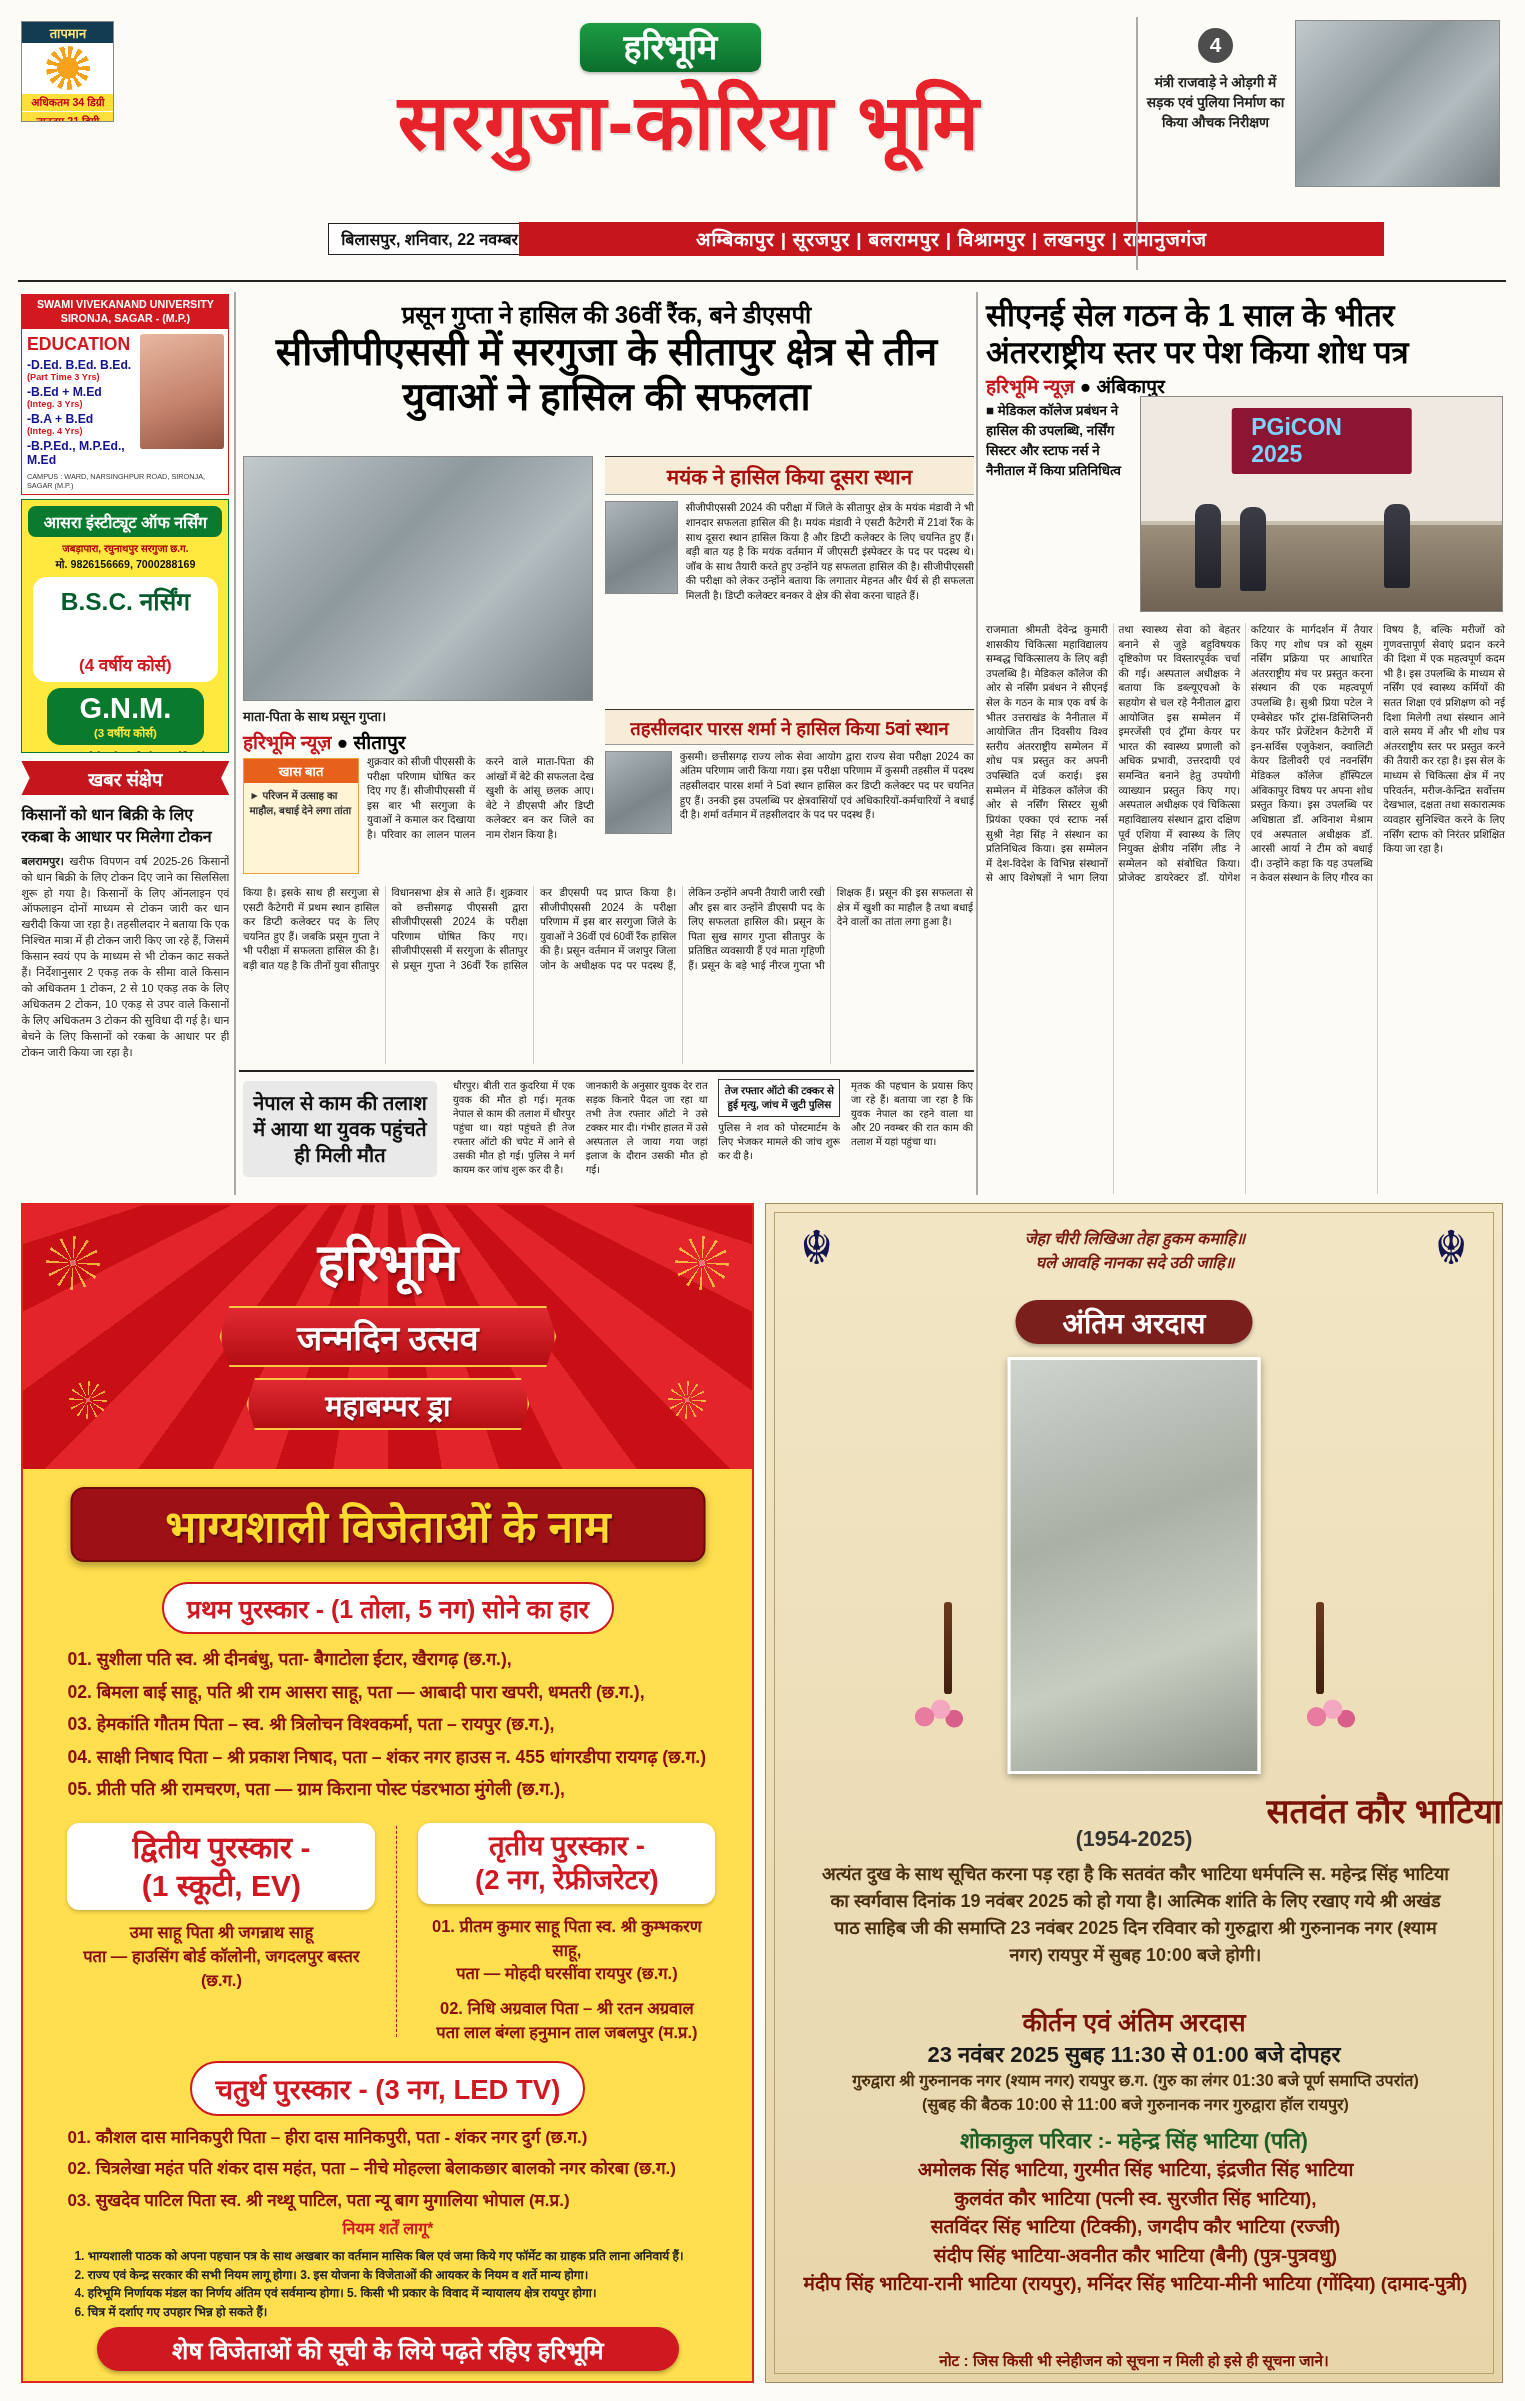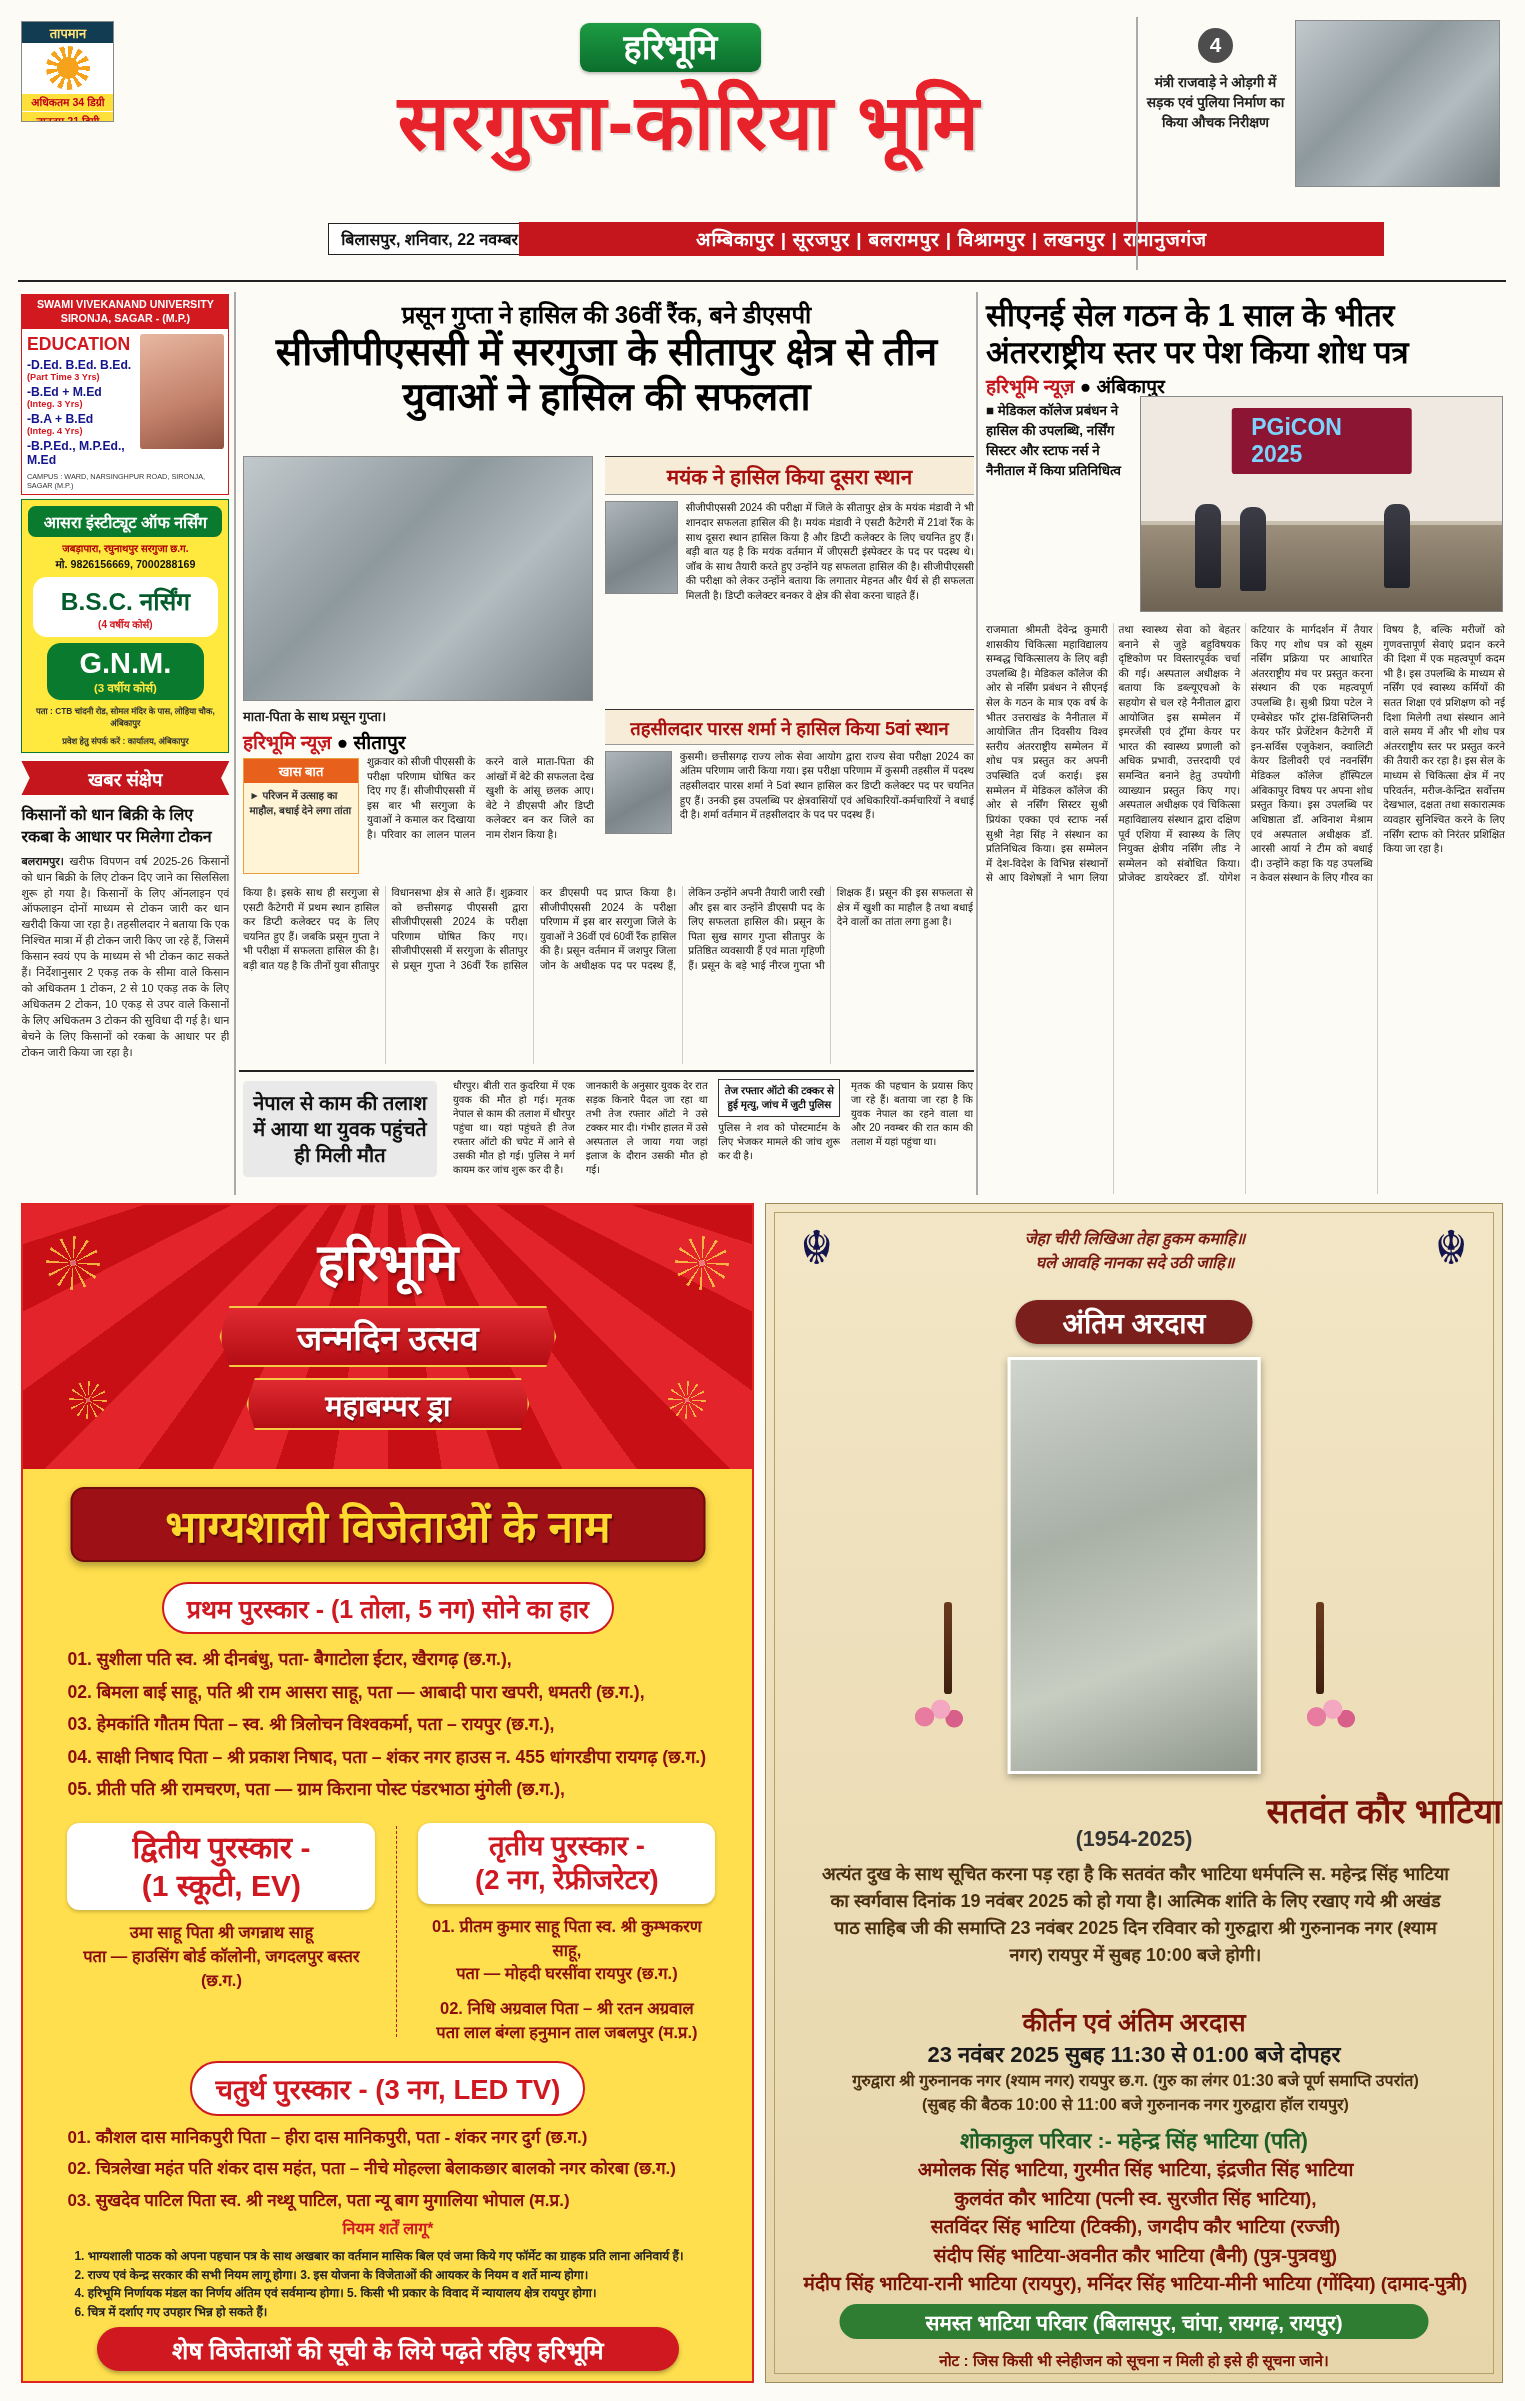--- a/index.html
+++ b/index.html
@@ -39,21 +39,21 @@
   .edu-sub { color:#d31920; font-size:9.2px; font-weight:bold; }
   .edu-photo { flex:1; height:115px; background:linear-gradient(160deg,#e8b7a0,#c2806a 60%,#8f5240); border-radius:3.1px; }
   .edu-campus { font-size:7.3px; color:#333; padding:0.8px 4.6px; }
   .edu-phone { font-size:12.2px; font-weight:bold; color:#0a7a2e; text-align:center; padding:1.5px; }
 
   .nurse-ad { background:#ffe93f; border:1.9px solid #0a7a2e; text-align:center; overflow:hidden; padding:6.1px; }
   .nurse-title { background:#0a7a2e; color:#fff; border-radius:7.7px; font-size:16px; font-weight:bold; padding:4.6px 3.1px; }
   .nurse-addr { color:#b00000; font-size:10px; font-weight:bold; margin-top:3.8px; }
   .nurse-phone { color:#111; font-size:10.7px; font-weight:bold; margin-top:2.3px; }
   .nurse-c1 { background:#fff; border-radius:13.8px; margin:6.1px 4.6px 0; padding:6.1px 1.5px; color:#045c2c; font-size:24.5px; font-weight:800; }
-  .nurse-c1s { color:#d31920; font-size:10px; font-weight:bold; }
+  .nurse-c1s { color:#d31920; font-size:17px; font-weight:bold;margin-top:36px; }
   .nurse-c2 { background:#0a7a2e; border-radius:13.8px; margin:6.1px 18.4px 0; padding:4.6px 1.5px; color:#fff; font-size:29px; font-weight:800; }
   .nurse-c2s { color:#ffe93f; font-size:11.5px; font-weight:bold; }
   .nurse-foot { font-size:8.4px; color:#333; font-weight:bold; margin-top:6.1px; line-height:1.4; }
 
   .brief-head { background:#c4161c; color:#fff; font-size:18.4px; font-weight:bold; text-align:center; padding:4.6px 0;
                 clip-path:polygon(0 0,100% 0,96% 50%,100% 100%,0 100%,4% 50%); }
   .brief-hl { font-size:16px; font-weight:800; color:#111; line-height:1.35; margin:9.2px 0 6.1px; }
   .brief-body { font-size:11px; color:#222; line-height:1.45; }
   .lead { font-weight:bold; }
 
@@ -393,19 +393,18 @@
     <div class="abs family-h" style="left:0; top:921px; width:100%;">शोकाकुल परिवार :- महेन्द्र सिंह भाटिया (पति)</div>
 
     <div class="abs" style="left:23px; top:952px; width:693px;">
       <div class="family-line">अमोलक सिंह भाटिया, गुरमीत सिंह भाटिया, इंद्रजीत सिंह भाटिया</div>
       <div class="family-line">कुलवंत कौर भाटिया (पत्नी स्व. सुरजीत सिंह भाटिया),</div>
       <div class="family-line">सतविंदर सिंह भाटिया (टिक्की), जगदीप कौर भाटिया (रज्जी)</div>
       <div class="family-line">संदीप सिंह भाटिया-अवनीत कौर भाटिया (बैनी) (पुत्र-पुत्रवधु)</div>
       <div class="family-line">मंदीप सिंह भाटिया-रानी भाटिया (रायपुर), मनिंदर सिंह भाटिया-मीनी भाटिया (गोंदिया) (दामाद-पुत्री)</div>
     </div>
 
-    <div class="abs samast" style="left:50%; transform:translateX(-50%); top:1100px; width:589px; height:35px;">समस्त भाटिया परिवार (बिलासपुर, चांपा, रायगढ़, रायपुर)</div>
 
     <div class="abs obit-note" style="left:0; top:1146px; width:100%;">नोट : जिस किसी भी स्नेहीजन को सूचना न मिली हो इसे ही सूचना जाने।</div>
   </div>
 
 </div>
 
 
 </body></html>

